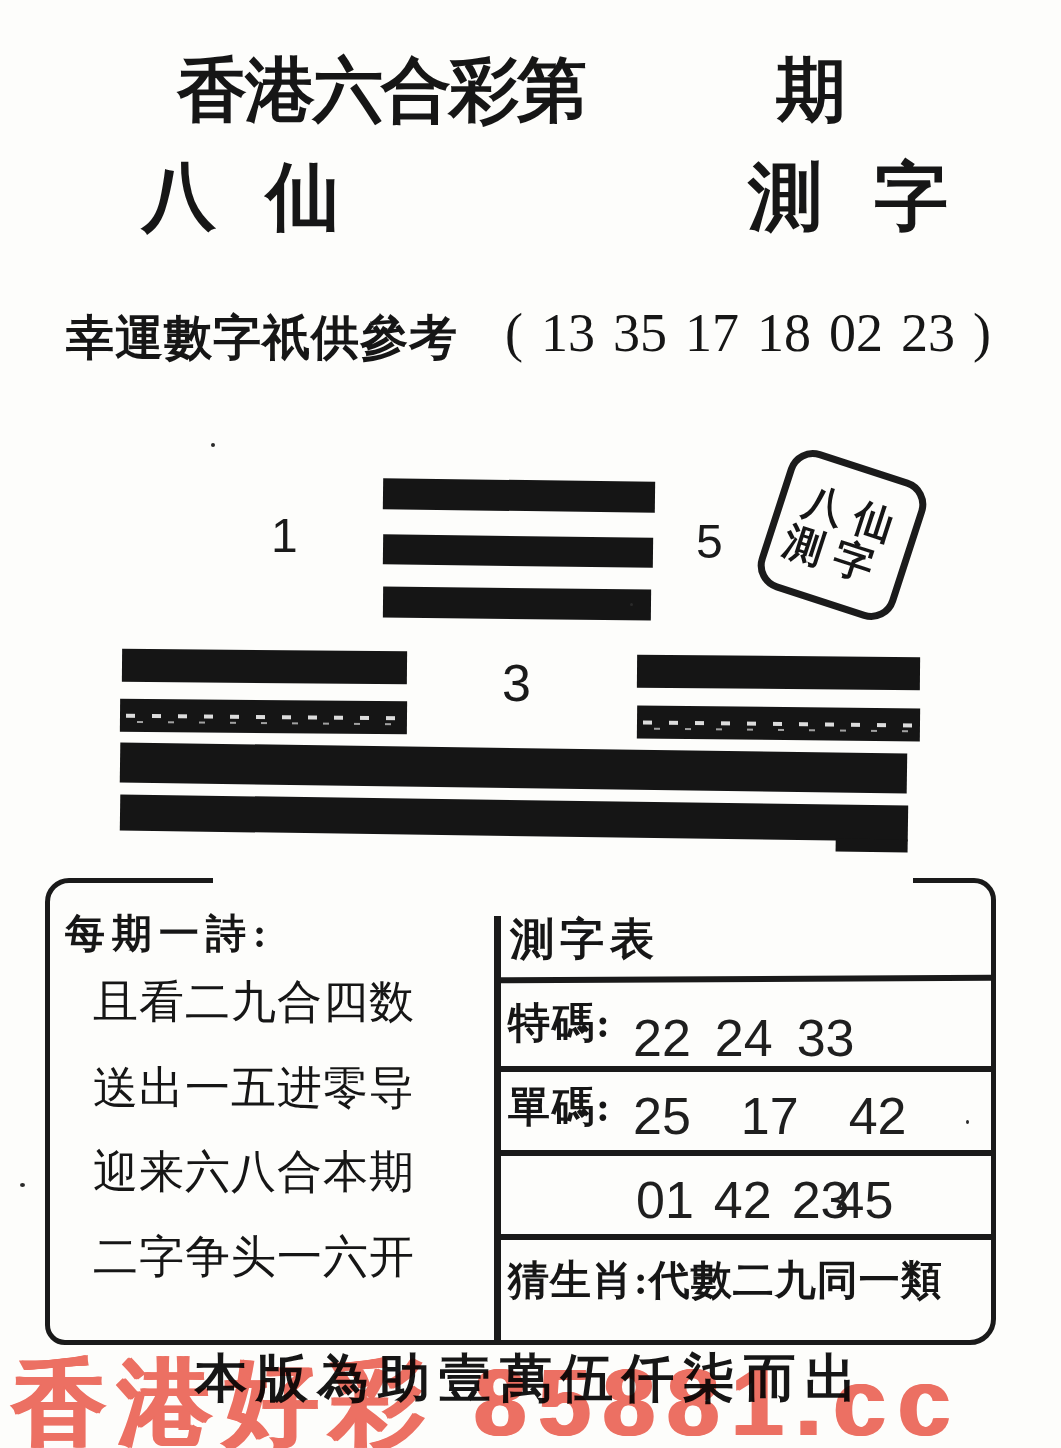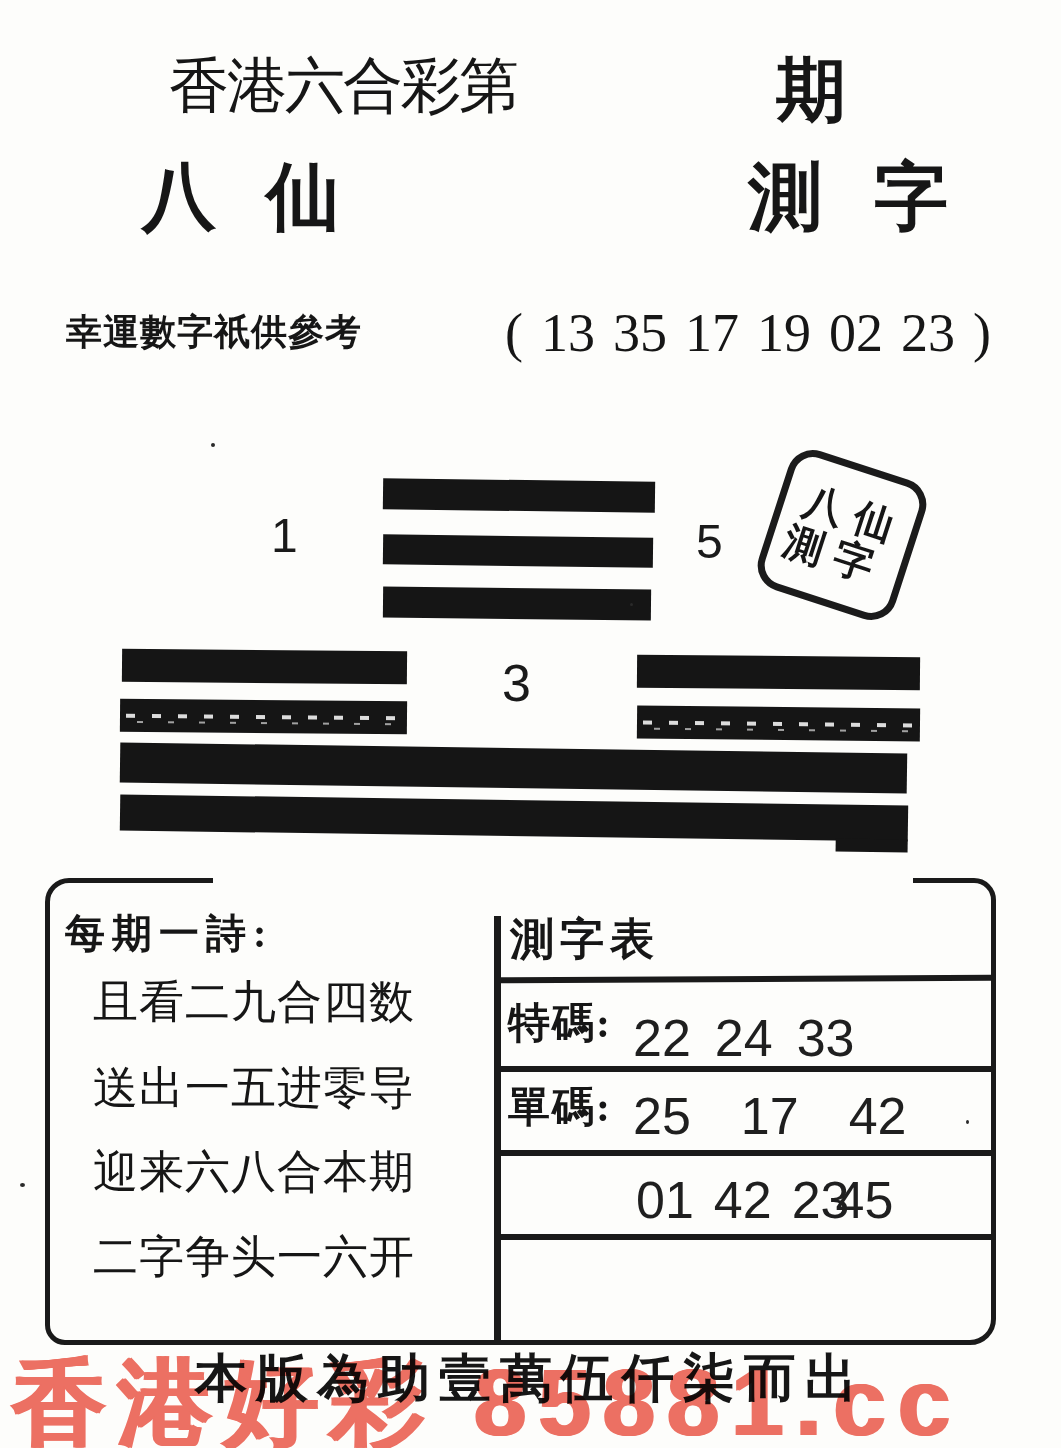--- a/index.html
+++ b/index.html
@@ -3,25 +3,25 @@
 <meta charset="utf-8">
 <style>
   html,body{margin:0;padding:0;background:#e8e8e8;}
   .page{
     position:relative;width:1061px;height:1448px;margin:0 auto;
     background:#fdfdfb;overflow:hidden;color:#161616;
     font-family:"Liberation Serif","DejaVu Serif",serif;line-height:1;
   }
   .abs{position:absolute;white-space:nowrap;}
   
-  .title-left{left:169px;top:56px;font-size:60px;font-weight:400;letter-spacing:-2px;}
+  .title-left{left:177px;top:56px;font-size:70px;font-weight:700;letter-spacing:-2px;}
   .title-right{left:776px;top:56px;font-size:70px;font-weight:700;}
   .name-left{left:142px;top:160px;font-size:74px;font-weight:700;letter-spacing:50px;}
   .name-right{left:748px;top:160px;font-size:74px;font-weight:700;letter-spacing:52px;}
-  .note{left:66px;top:314px;font-size:36px;font-weight:700;letter-spacing:1px;}
+  .note{left:66px;top:314px;font-size:48px;font-weight:700;letter-spacing:1px;}
   .lucky{left:505px;top:306px;font-size:54px;display:flex;gap:18px;font-weight:500;}
   
   .bar{position:absolute;background:#151515;}
   .bar-t1{left:383px;top:480px;width:272px;height:31px;transform:rotate(.7deg);}
   .bar-t2{left:383px;top:536px;width:270px;height:30px;transform:rotate(.7deg);}
   .bar-t3{left:383px;top:588px;width:268px;height:31px;transform:rotate(.6deg);}
   .bar-al{left:122px;top:650px;width:285px;height:33px;transform:rotate(.5deg);}
   .bar-ar{left:637px;top:656px;width:283px;height:33px;transform:rotate(.5deg);}
   .bar-bl{left:120px;top:700px;width:287px;height:33px;transform:rotate(.5deg);}
   .bar-br{left:637px;top:707px;width:283px;height:33px;transform:rotate(.6deg);}
@@ -91,21 +91,21 @@
   <div class="abs title-right">期</div>
   <div class="abs name-left">八仙</div>
   <div class="abs name-right">測字</div>
   <div class="abs note">幸運數字祇供參考</div>
 
   <div class="abs lucky">
     <span>(</span>
     <span>13</span>
     <span>35</span>
     <span>17</span>
-    <span>19</span>
+    <span>18</span>
     <span>02</span>
     <span>23</span>
     <span>)</span>
   </div>
 
   <div class="bar bar-t1"></div>
   <div class="bar bar-t2"></div>
   <div class="bar bar-t3"></div>
   <div class="abs hex-label hl-1">1</div>
   <div class="abs hex-label hl-5">5</div>
@@ -155,20 +155,21 @@
       <span>42</span>
     </div>
 
     <div class="abs vals vals-2">
       <span>01</span>
       <span>42</span>
       <span>23</span>
       <span>45</span>
     </div>
 
+    <div class="abs zodiac">猜生肖:代數二九同一類</div>
   </div>
 
   <div class="abs footer-text">本版為助壹萬伍仟柒而出</div>
   <div class="abs watermark" style="color: rgb(238, 113, 100);">香港好彩 85881.cc</div>
 
   <div class="speck sp-1"></div>
   <div class="speck sp-2"></div>
   <div class="speck sp-3"></div>
   <div class="speck sp-4"></div>
 </div>

